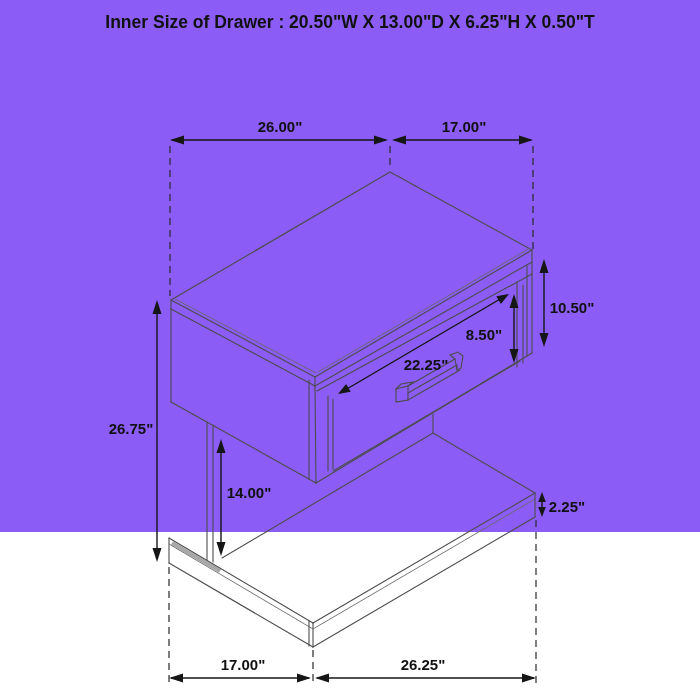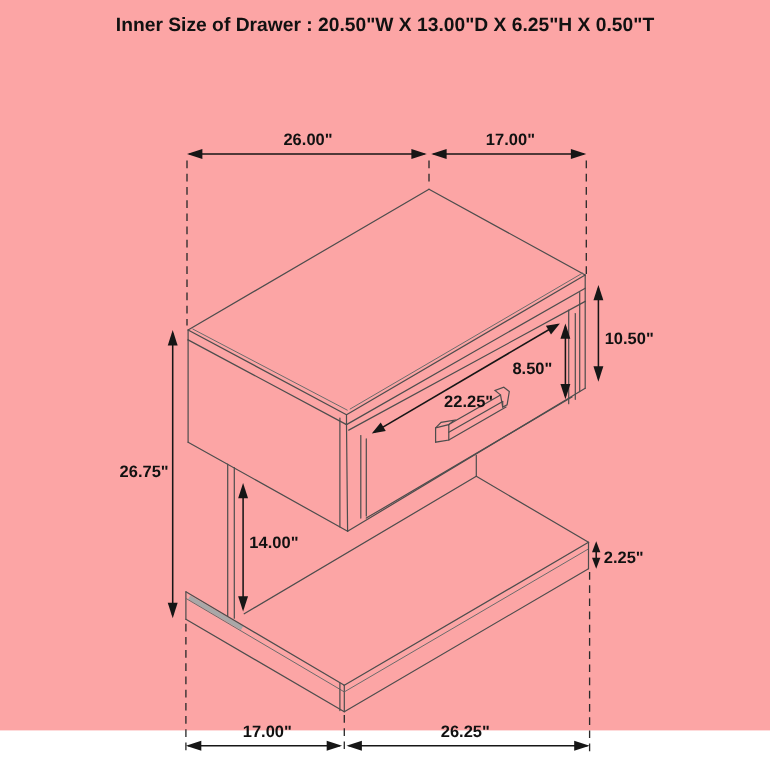--- a/index.html
+++ b/index.html
@@ -1,17 +1,17 @@
 <!DOCTYPE html>
 <html><head>
 <meta charset="utf-8">
 <style>
   html,body{margin:0;padding:0;background:#ffffff;}
   body{width:700px;height:700px;position:relative;font-family:"Liberation Sans","DejaVu Sans",sans-serif;}
-  #stage{position:absolute;top:0;left:0;width:700px;height:664px;background:#fca5a5;}
+  #stage{position:absolute;top:0;left:0;width:700px;height:532px;background:#8b5cf6;}
   svg{display:block;}
   .furn{stroke:#4d4d4d;stroke-width:1.1;fill:none;stroke-linecap:round;}
   .furn-thin{stroke:#6a6a6a;stroke-width:0.9;fill:none;}
   .shade{stroke:#a8a8a8;stroke-width:4;fill:none;}
   .dim{stroke:#161616;stroke-width:1.4;fill:none;}
   .dim-dash{stroke:#2a2a2a;stroke-width:1.2;fill:none;stroke-dasharray:7 5;}
   .arrow{fill:#161616;stroke:none;}
   .dim-label{font-family:"Liberation Sans","DejaVu Sans",sans-serif;font-weight:bold;font-size:15px;fill:#111;text-anchor:middle;}
   .title-text{font-family:"Liberation Sans","DejaVu Sans",sans-serif;font-weight:bold;font-size:17.5px;fill:#111;text-anchor:middle;}
 </style>

